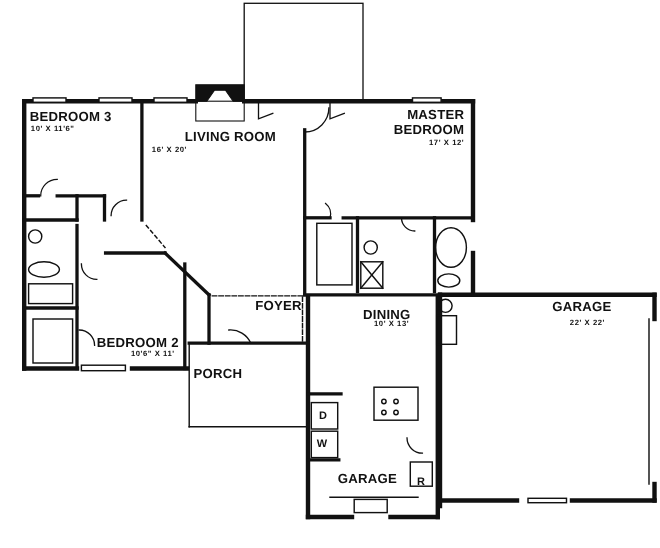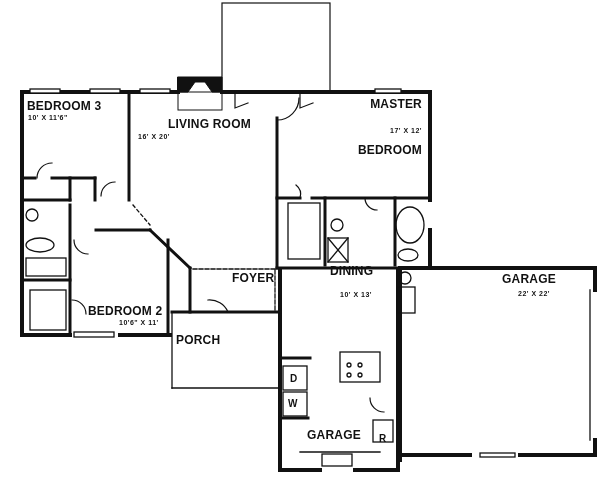--- a/index.html
+++ b/index.html
@@ -139,26 +139,26 @@
   </g>
 </svg>
 
 <div class="lbl" style="left:27px;top:100px;">BEDROOM 3</div>
 <div class="dim" style="left:28px;top:114px;">10' X 11'6"</div>
 
 <div class="lbl" style="left:137px;top:118px;margin-left:31px;">LIVING ROOM</div>
 <div class="dim" style="left:138px;top:133px;">16' X 20'</div>
 
 <div class="lbl right" style="left:362px;top:98px;width:60px;">MASTER</div>
-<div class="lbl right" style="left:352px;top:112px;width:70px;margin-top:32px;">BEDROOM</div>
+<div class="lbl right" style="left:352px;top:112px;width:70px;">BEDROOM</div>
 <div class="dim right" style="left:372px;top:127px;width:50px;">17' X 12'</div>
 
 <div class="lbl" style="left:232px;top:272px;">FOYER</div>
 
-<div class="lbl" style="left:330px;top:265px;">DINING</div>
+<div class="lbl" style="left:330px;top:280px;">DINING</div>
 <div class="dim" style="left:340px;top:291px;">10' X 13'</div>
 
 <div class="lbl" style="left:502px;top:273px;">GARAGE</div>
 <div class="dim" style="left:518px;top:290px;">22' X 22'</div>
 
 <div class="lbl" style="left:88px;top:305px;">BEDROOM 2</div>
 <div class="dim" style="left:119px;top:319px;">10'6" X 11'</div>
 
 <div class="lbl" style="left:176px;top:334px;">PORCH</div>
 

